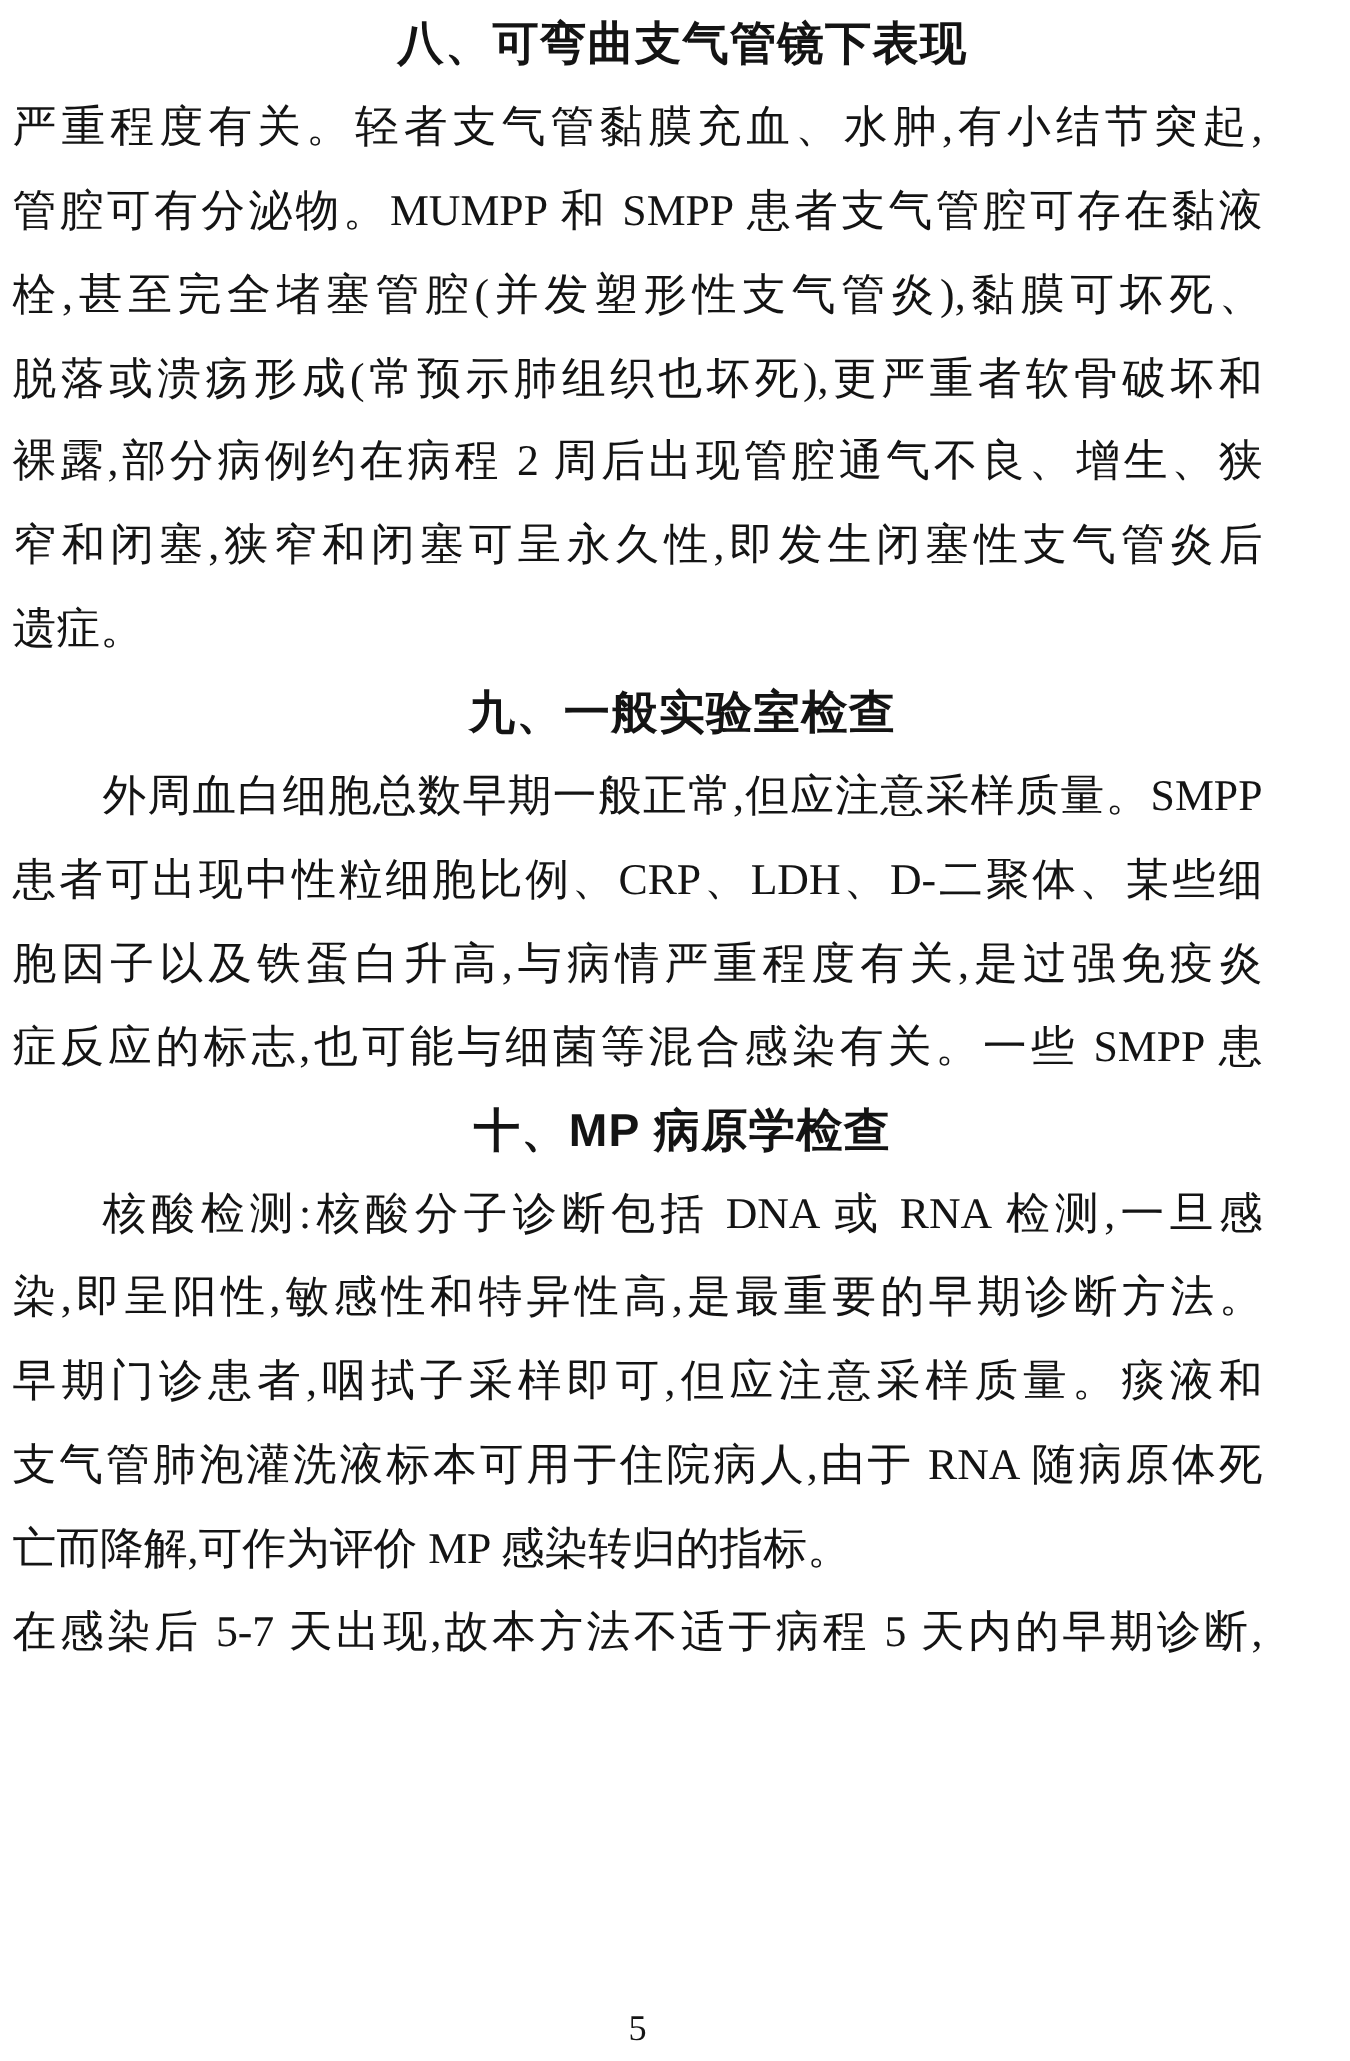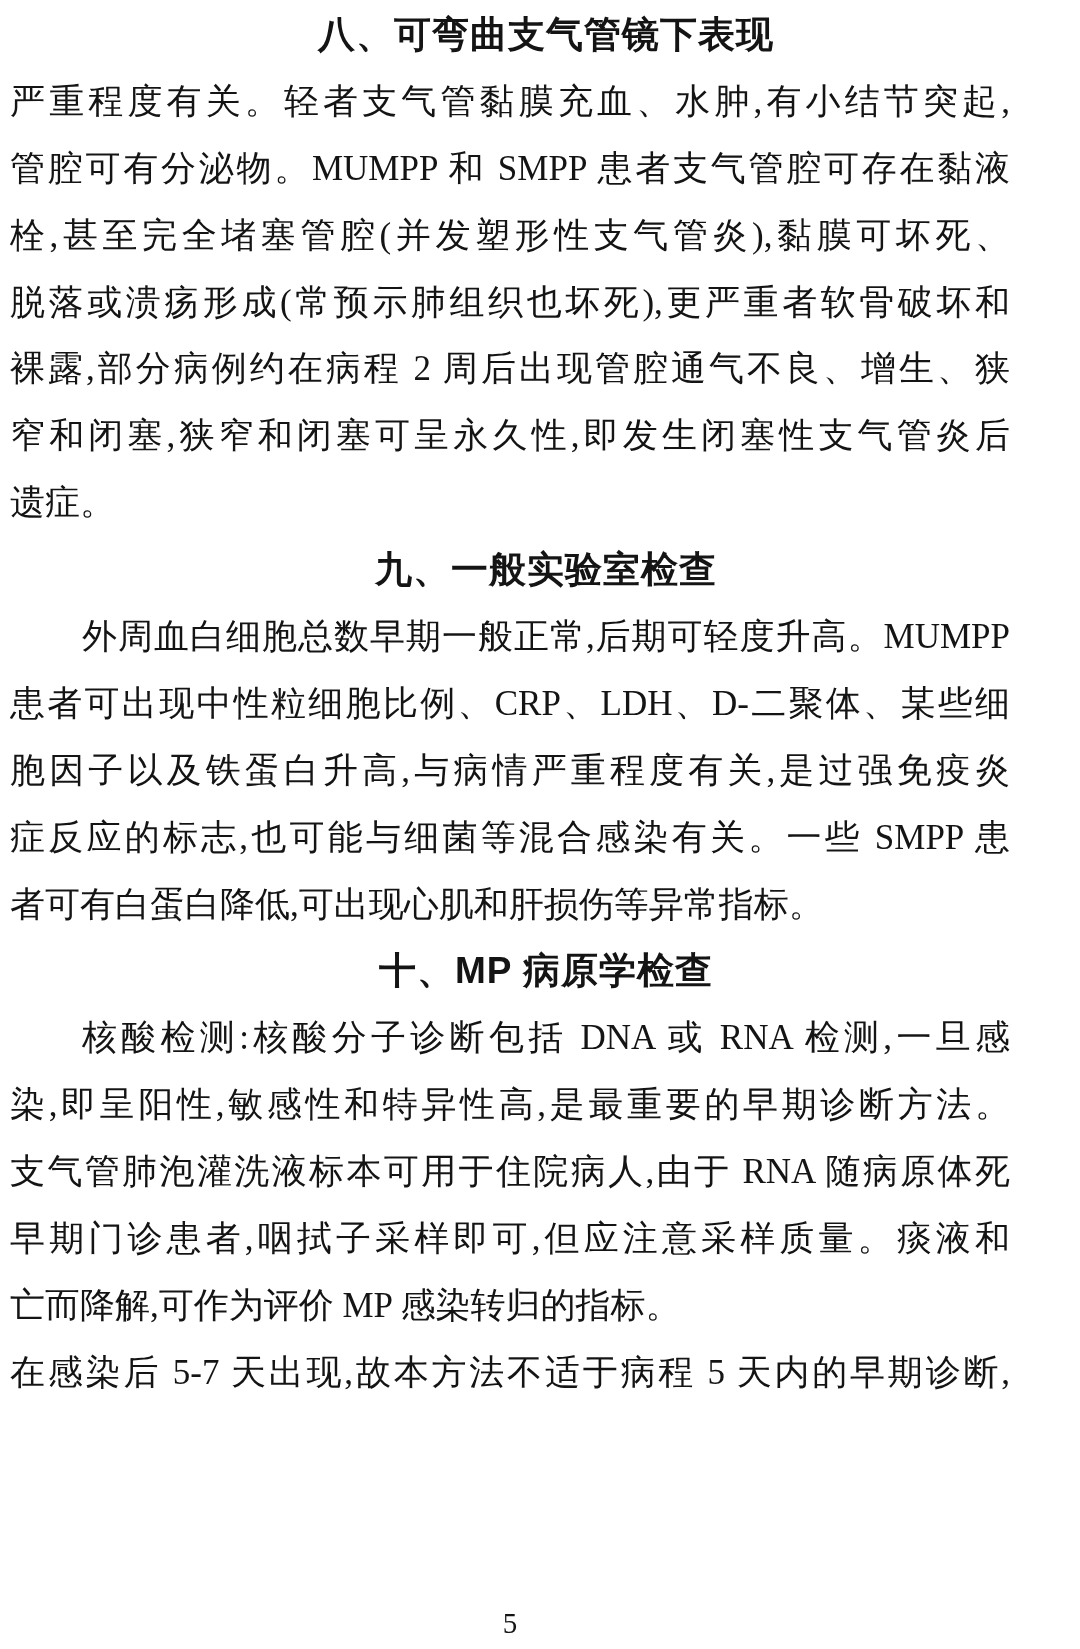--- a/index.html
+++ b/index.html
@@ -68,31 +68,30 @@
     <h2 class="row heading">八、可弯曲支气管镜下表现</h2>
     <div class="row line">严重程度有关。轻者支气管黏膜充血、水肿,有小结节突起,</div>
     <div class="row line">管腔可有分泌物。MUMPP 和 SMPP 患者支气管腔可存在黏液</div>
     <div class="row line">栓,甚至完全堵塞管腔(并发塑形性支气管炎),黏膜可坏死、</div>
     <div class="row line">脱落或溃疡形成(常预示肺组织也坏死),更严重者软骨破坏和</div>
     <div class="row line">裸露,部分病例约在病程 2 周后出现管腔通气不良、增生、狭</div>
     <div class="row line">窄和闭塞,狭窄和闭塞可呈永久性,即发生闭塞性支气管炎后</div>
     <div class="row line last">遗症。</div>
 
     <h2 class="row heading">九、一般实验室检查</h2>
-    <div class="row line indent">外周血白细胞总数早期一般正常,后期可轻度升高。MUMPP</div>
+    <div class="row line indent">外周血白细胞总数早期一般正常,但应注意采样质量。SMPP</div>
     <div class="row line">患者可出现中性粒细胞比例、CRP、LDH、D-二聚体、某些细</div>
     <div class="row line">胞因子以及铁蛋白升高,与病情严重程度有关,是过强免疫炎</div>
     <div class="row line">症反应的标志,也可能与细菌等混合感染有关。一些 SMPP 患</div>
-    <div class="row line last">者可有白蛋白降低,可出现心肌和肝损伤等异常指标。</div>
 
     <h2 class="row heading">十、MP 病原学检查</h2>
     <div class="row line indent">核酸检测:核酸分子诊断包括 DNA 或 RNA 检测,一旦感</div>
     <div class="row line">染,即呈阳性,敏感性和特异性高,是最重要的早期诊断方法。</div>
+    <div class="row line">早期门诊患者,咽拭子采样即可,但应注意采样质量。痰液和</div>
     <div class="row line">支气管肺泡灌洗液标本可用于住院病人,由于 RNA 随病原体死</div>
-    <div class="row line">早期门诊患者,咽拭子采样即可,但应注意采样质量。痰液和</div>
     <div class="row line last">亡而降解,可作为评价 MP 感染转归的指标。</div>
 
     <div class="row line">在感染后 5-7 天出现,故本方法不适于病程 5 天内的早期诊断,</div>
 
   </div>
 
   <div class="page-number">5</div>
 </div>
 
 </body></html>

